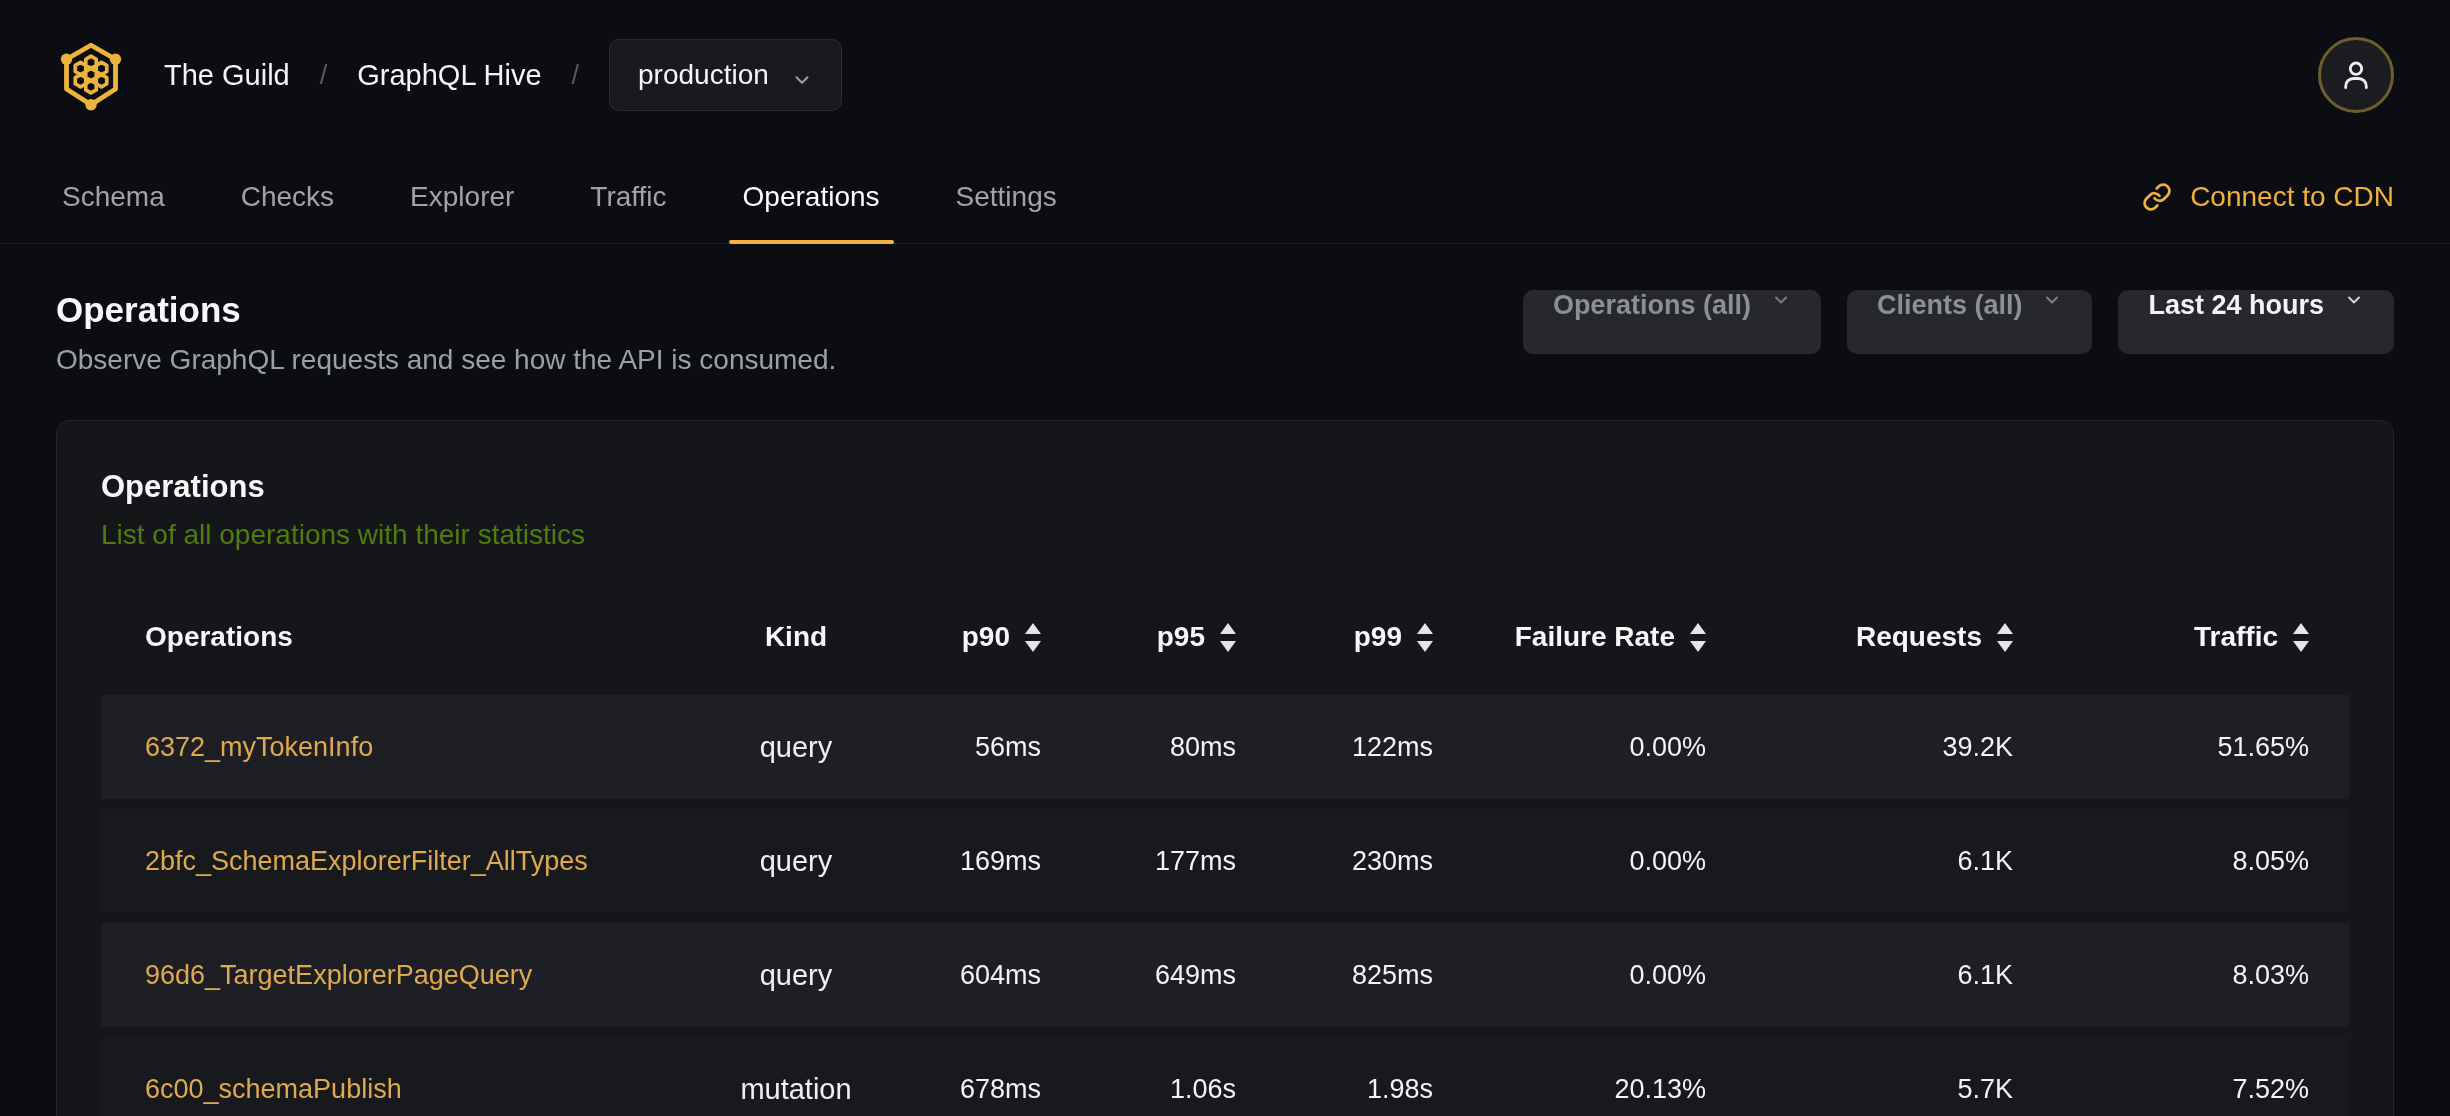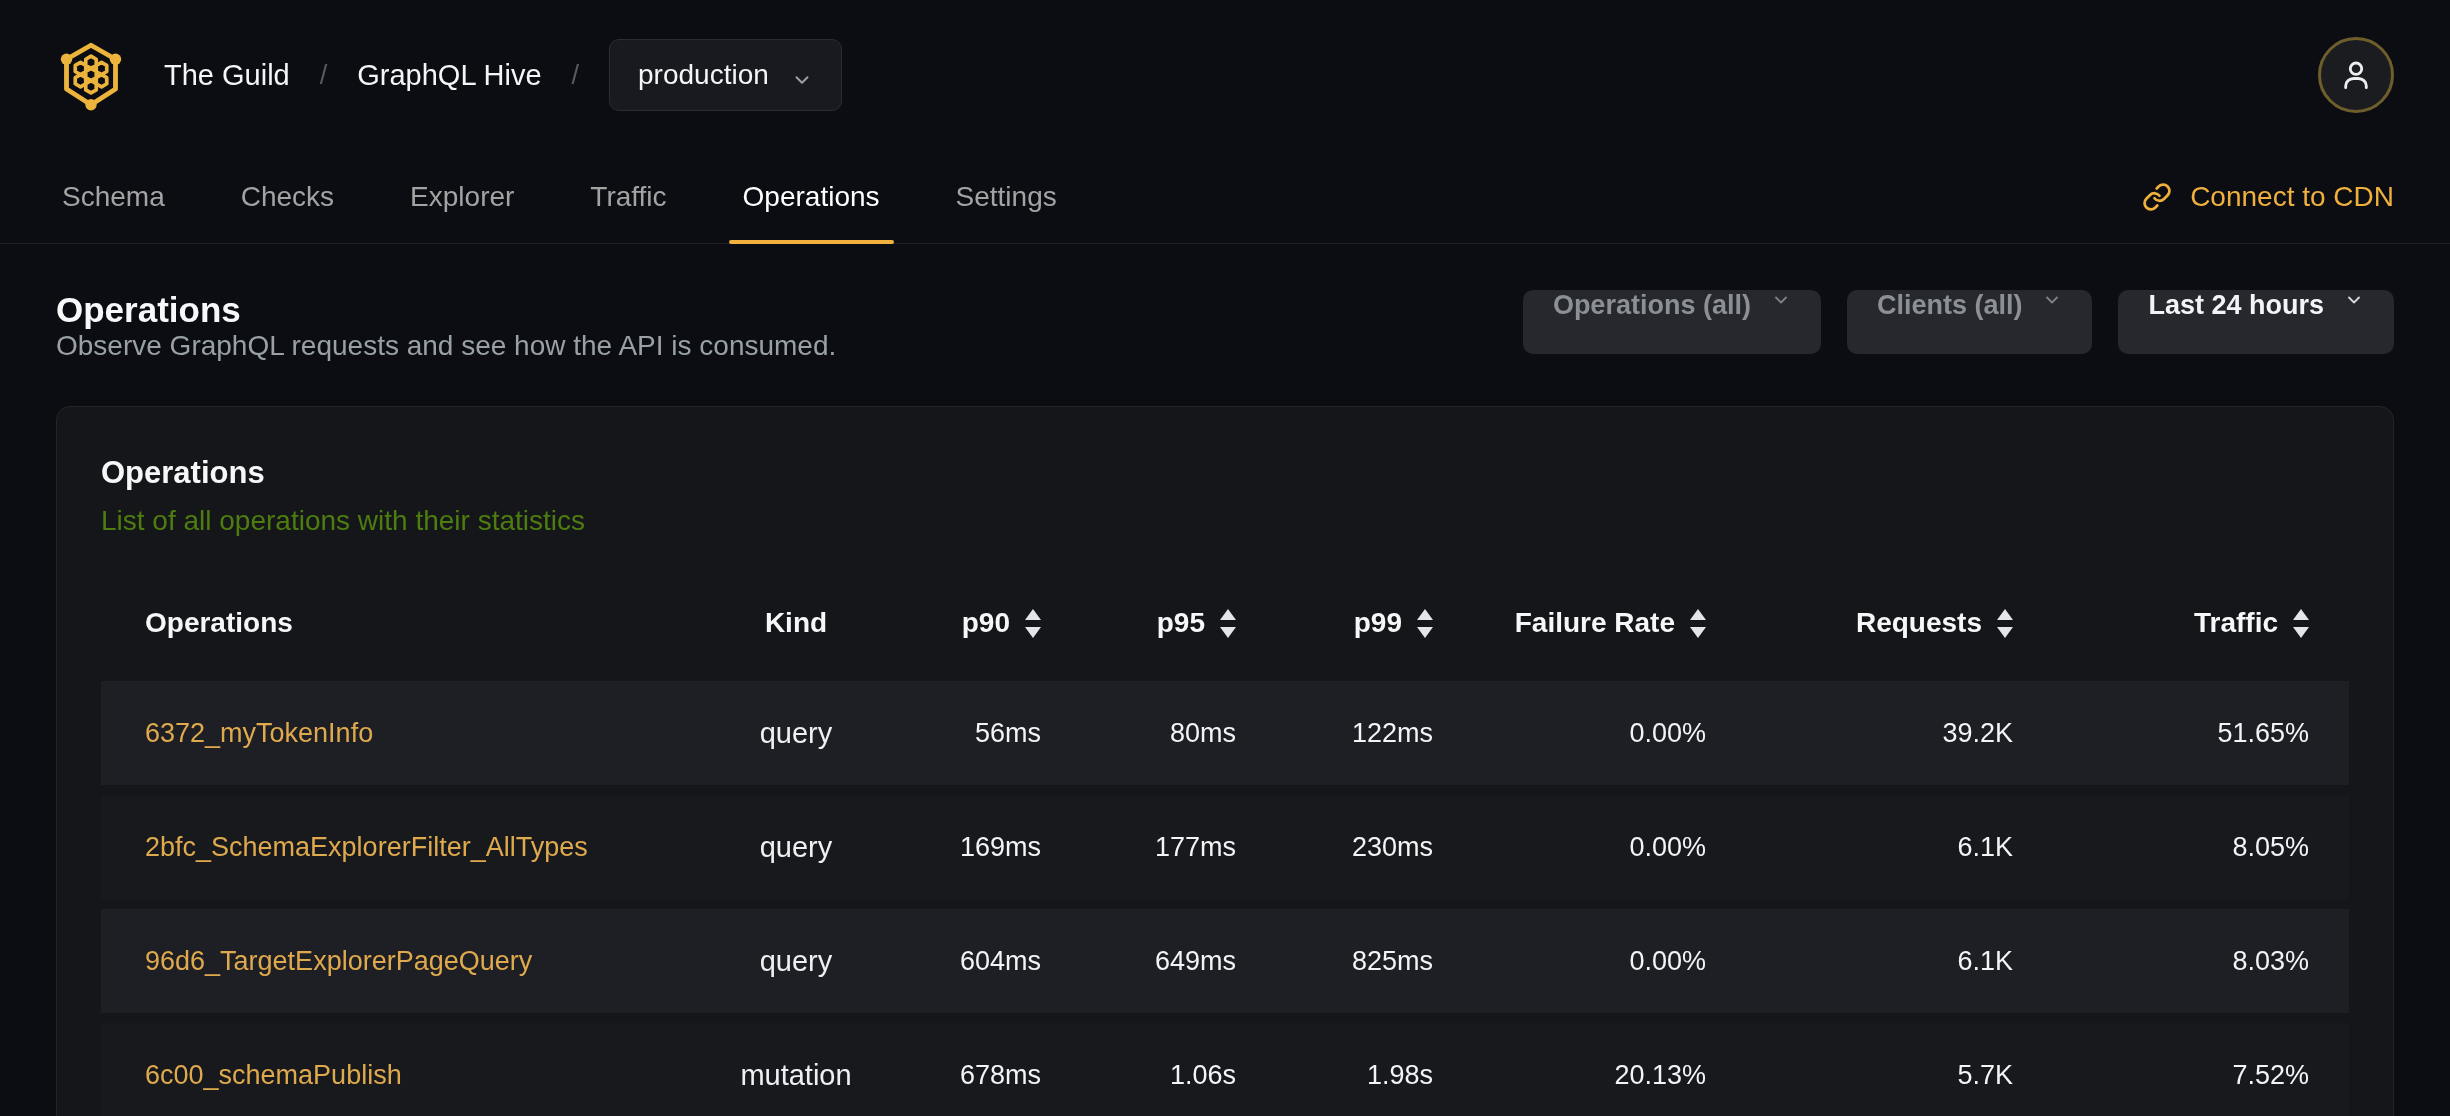--- a/index.html
+++ b/index.html
@@ -71,21 +71,21 @@
     display: flex; align-items: center; gap: 18px;
     color: #f0b03c; font-size: 28px;
     cursor: pointer;
   }
   .cdn-link svg { width: 30px; height: 30px; stroke: #f0b03c; fill: none; stroke-width: 2.2; stroke-linecap: round; stroke-linejoin: round; }
 
   
   .main { padding: 0 56px; }
   .page-head { margin-top: 46px; display: flex; align-items: flex-start; }
   .page-title { font-size: 35px; font-weight: 700; color: #f7f8f9; }
-  .page-sub { font-size: 28px; color: #99a0a8; margin-top: 0; }
+  .page-sub { font-size: 28px; color: #99a0a8; margin-top: 14px; }
   .filters { margin-left: auto; display: flex; gap: 26px; }
   .filter-btn {
     height: 64px;
     display: flex; gap: 20px;
     background: #27282d;
     border: none; border-radius: 10px;
     padding: 0 30px;
     font-family: inherit;
     font-size: 27px; font-weight: 600;
     color: #8b9097;

